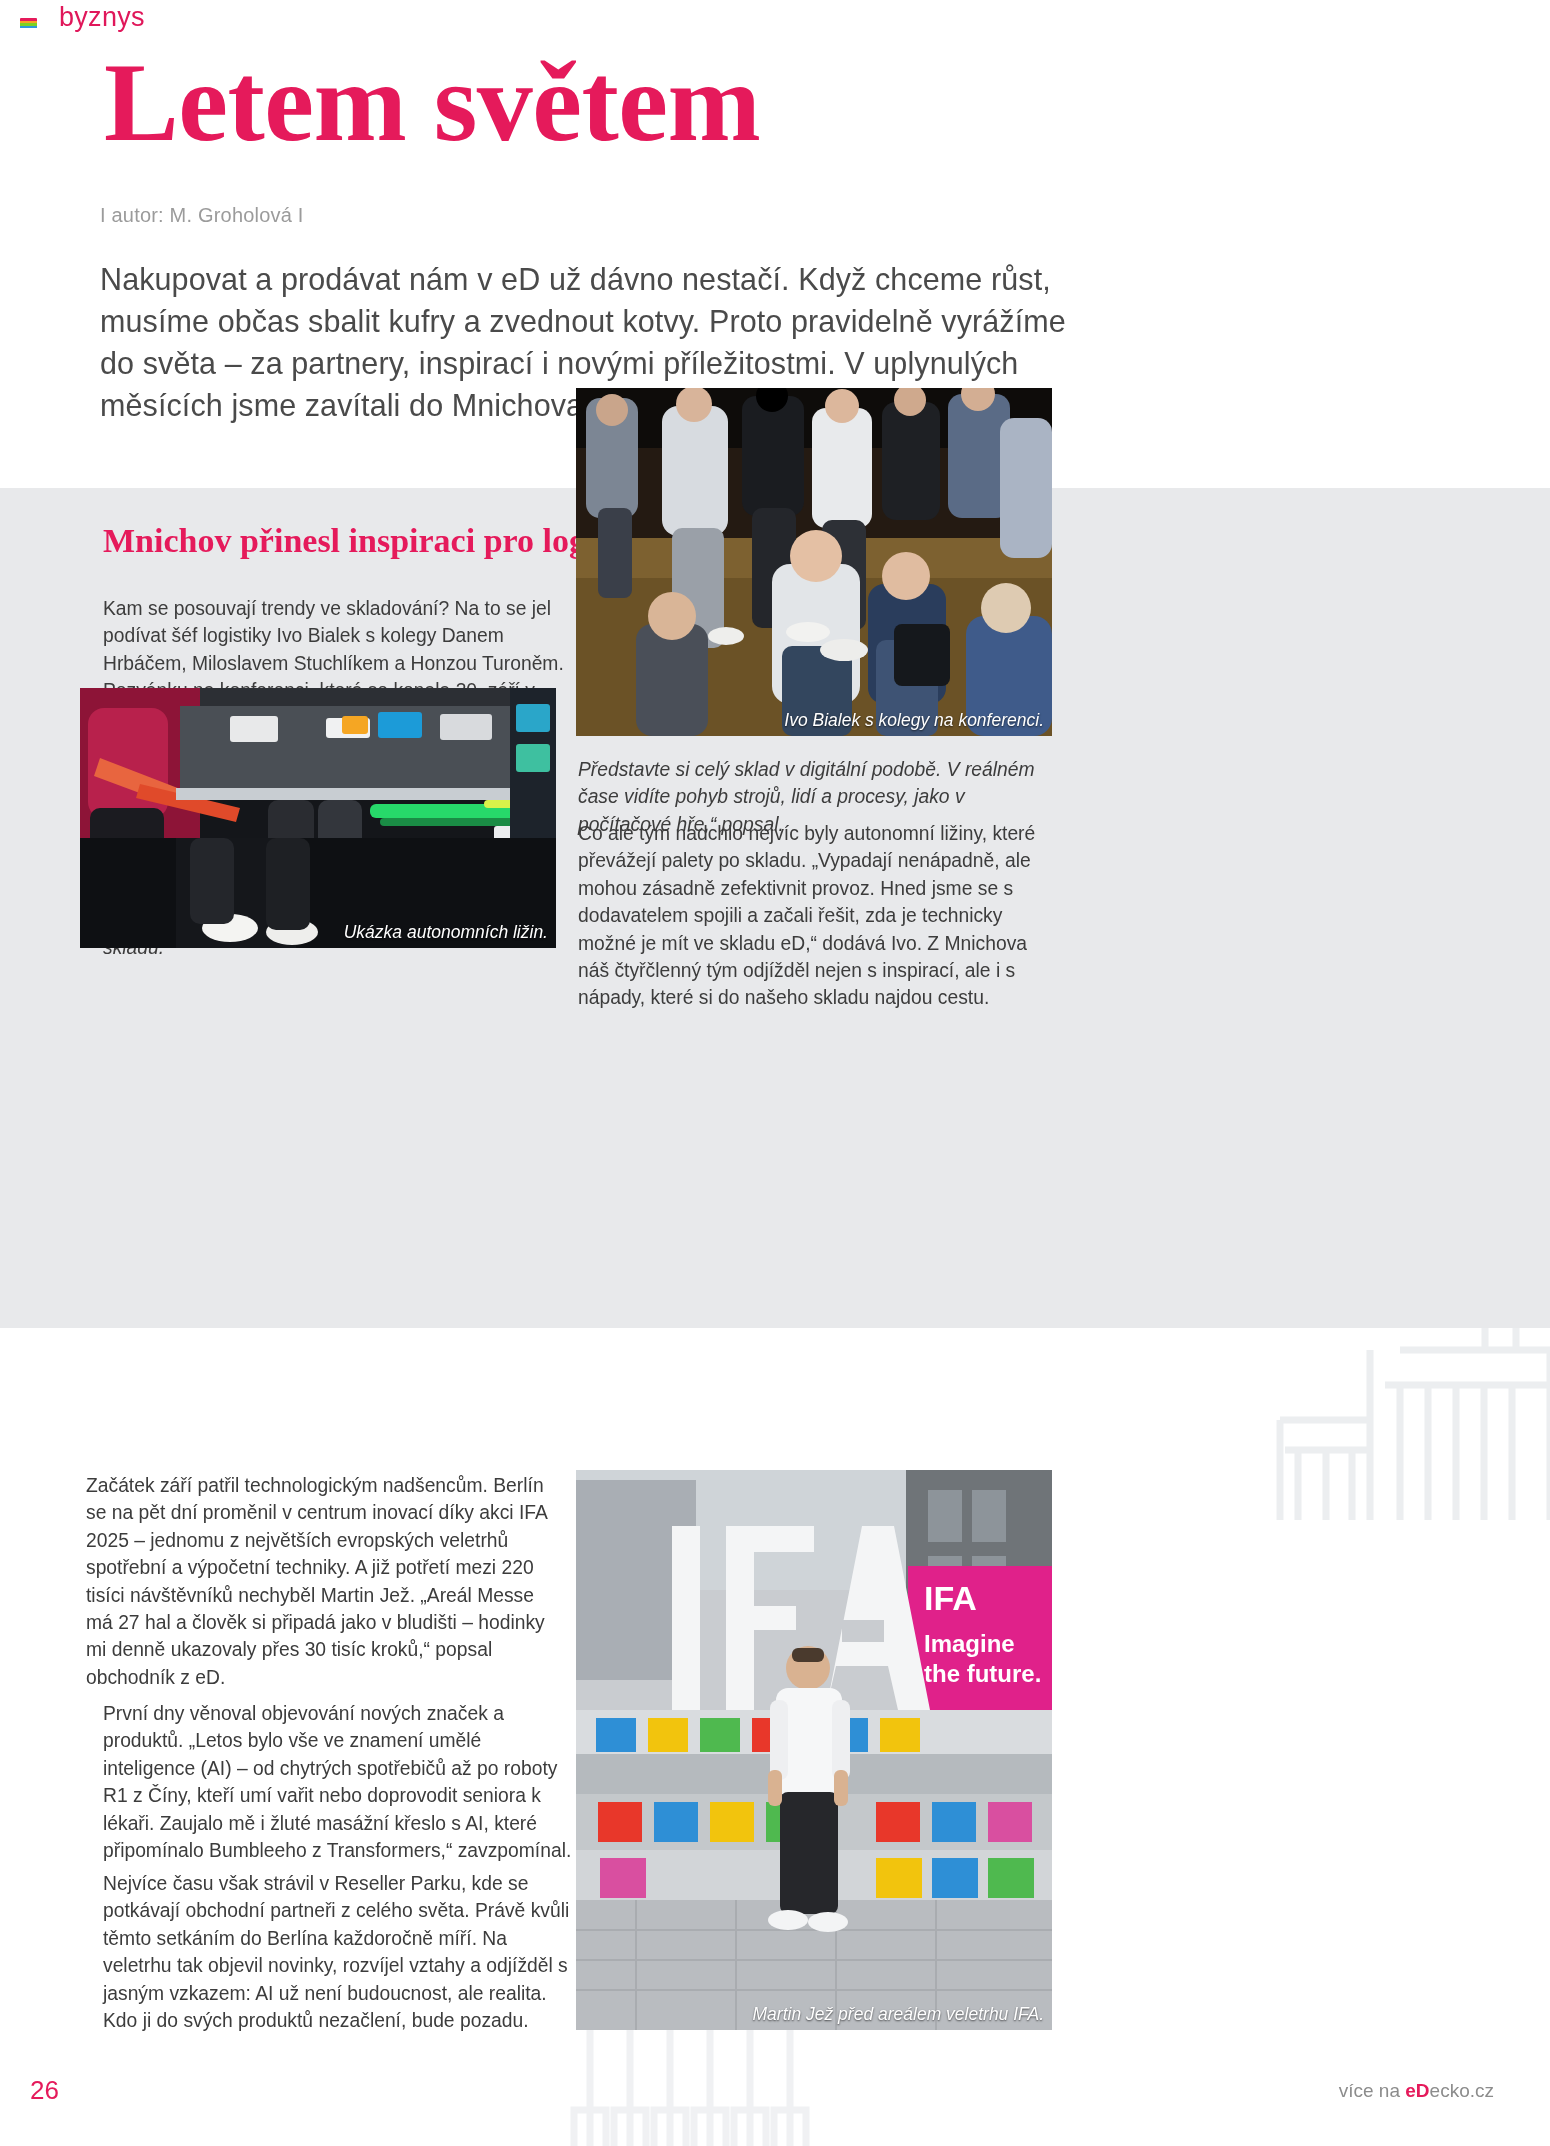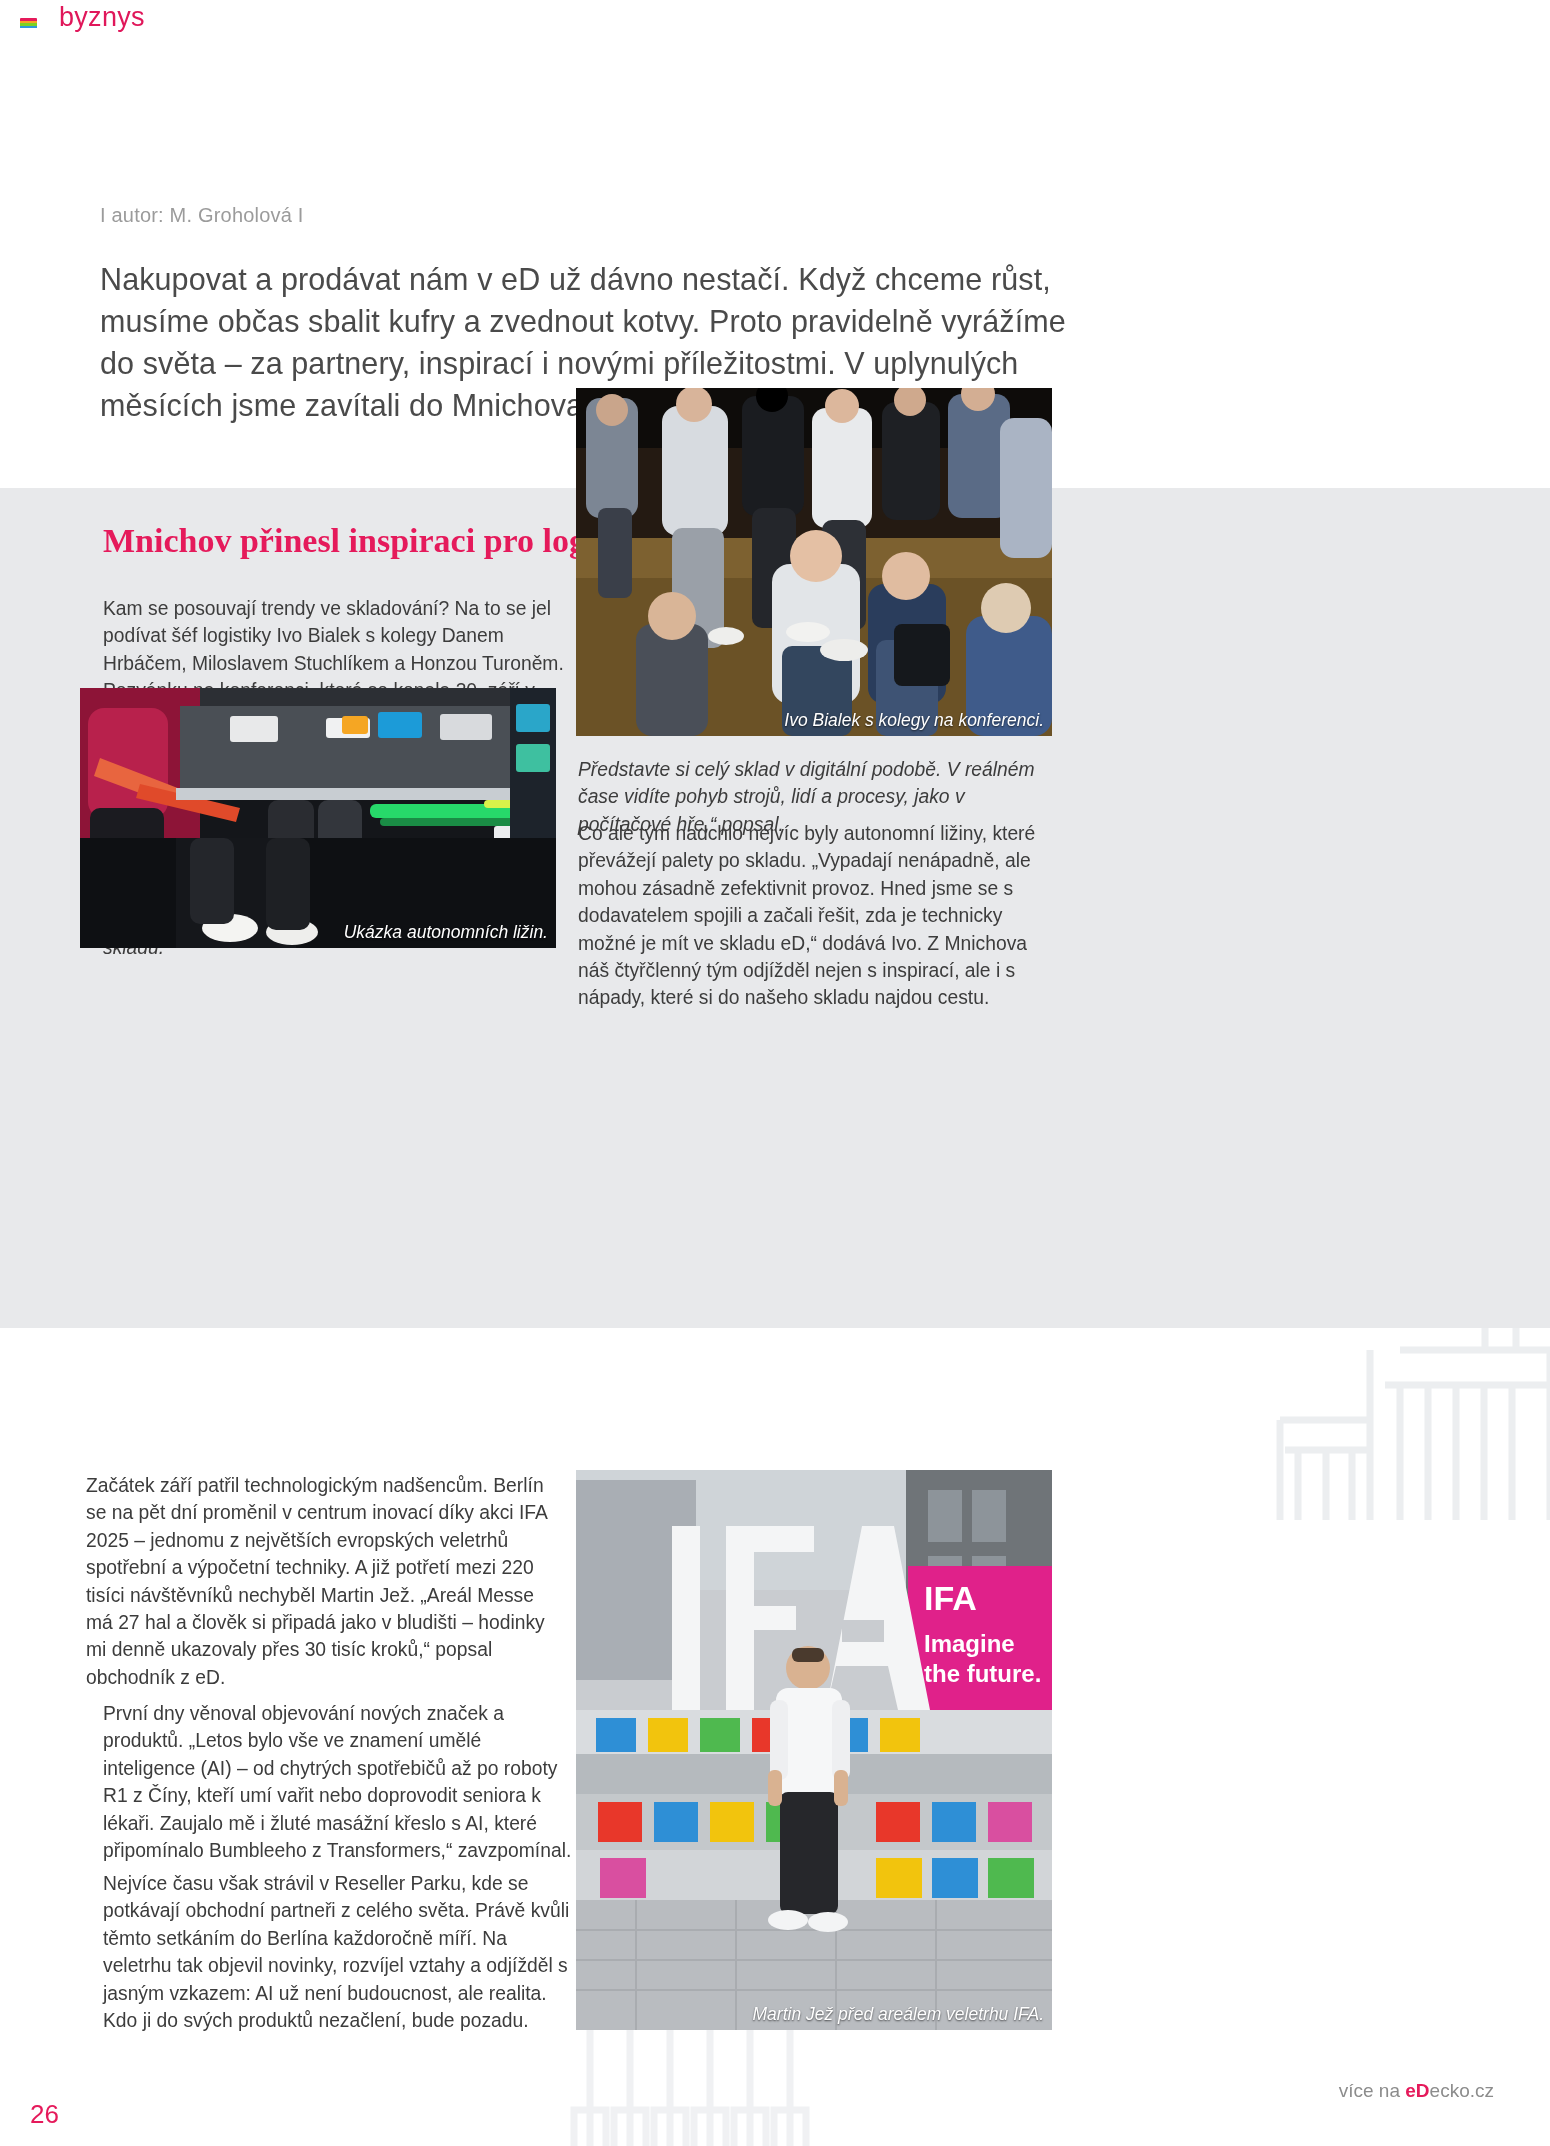--- a/index.html
+++ b/index.html
@@ -190,21 +190,20 @@
   #photo-ifa { left: 576px; top: 1470px; width: 476px; height: 560px; }
 
   
   .page-num {
     position: absolute;
     left: 30px;
     top: 2075px;
     color: #e51a5b;
     font-size: 26px;
     font-weight: 400;
-    margin-top: 24px;
   }
   .footer-link {
     position: absolute;
     right: 56px;
     top: 2080px;
     font-size: 19px;
     color: #8c8c8c;
   }
   .footer-link b { color: #4a4a4a; font-weight: 700; }
   .footer-link .ed-e { color: #e51a5b; font-weight: 700; }
@@ -253,20 +252,21 @@
   <div class="kicker-row">
     <span class="kicker-mark">
       <i style="background:#e51a5b"></i>
       <i style="background:#f5a623"></i>
       <i style="background:#7ed321"></i>
       <i style="background:#2e9bd6"></i>
     </span>
     <span class="kicker-label">byznys</span>
   </div>
 
+  <h1 class="headline">Letem světem</h1>
 
   <div class="author">
     <span>I autor: M. Groholová I</span>
   </div>
 
   <p class="lead">Nakupovat a prodávat nám v eD už dávno nestačí. Když chceme růst, musíme občas sbalit kufry a zvednout kotvy. Proto pravidelně vyrážíme do světa – za partnery, inspirací i novými příležitostmi. V uplynulých měsících jsme zavítali do Mnichova, Berlína a Eindhovenu.</p>
 
   <div class="grey-band"></div>
 
   <h2 class="sec1-title">Mnichov přinesl inspiraci pro logistiku</h2>

